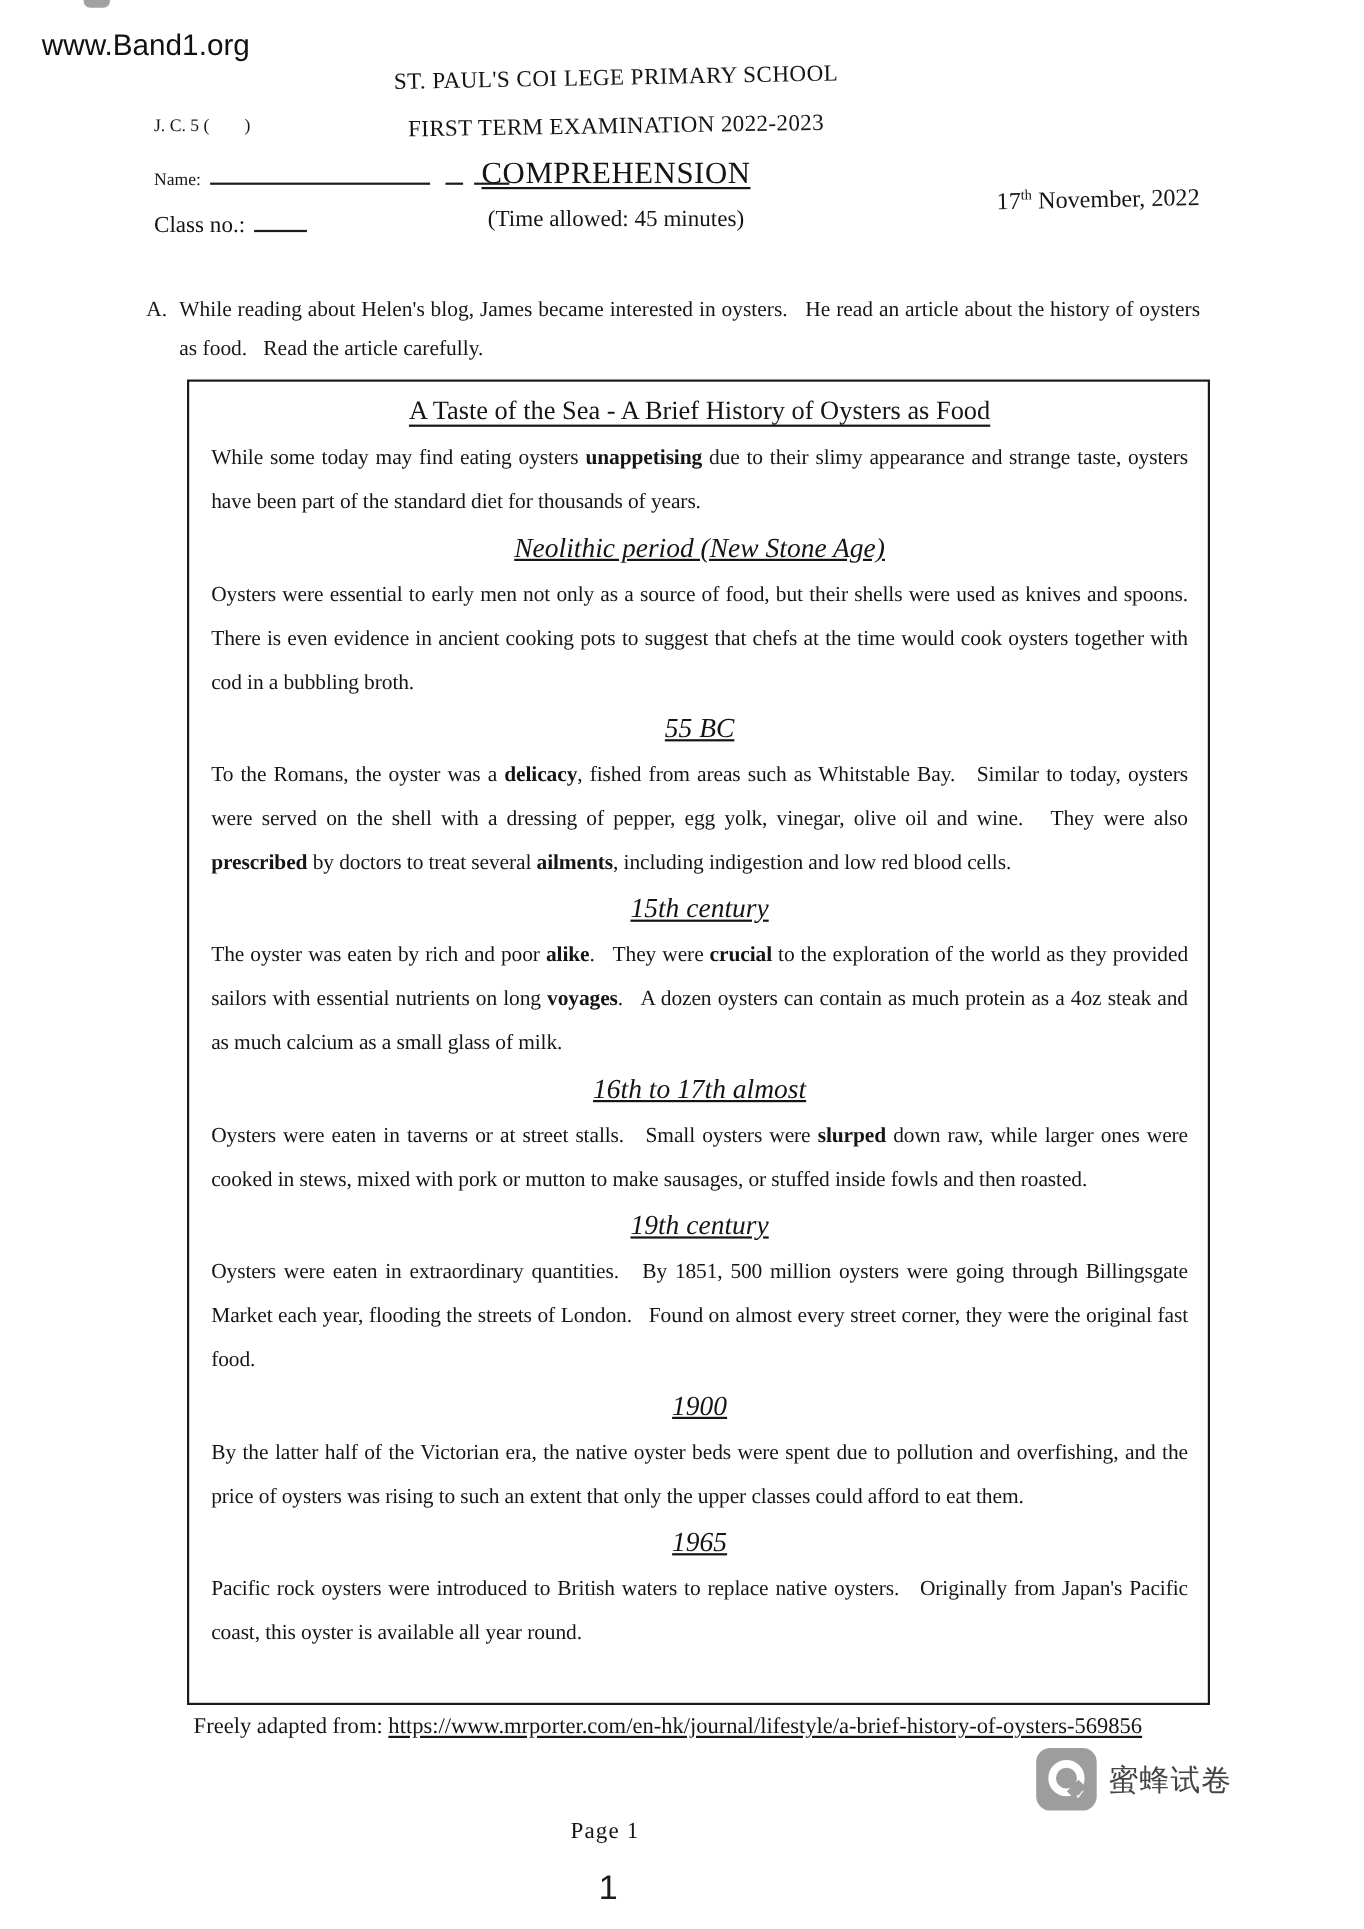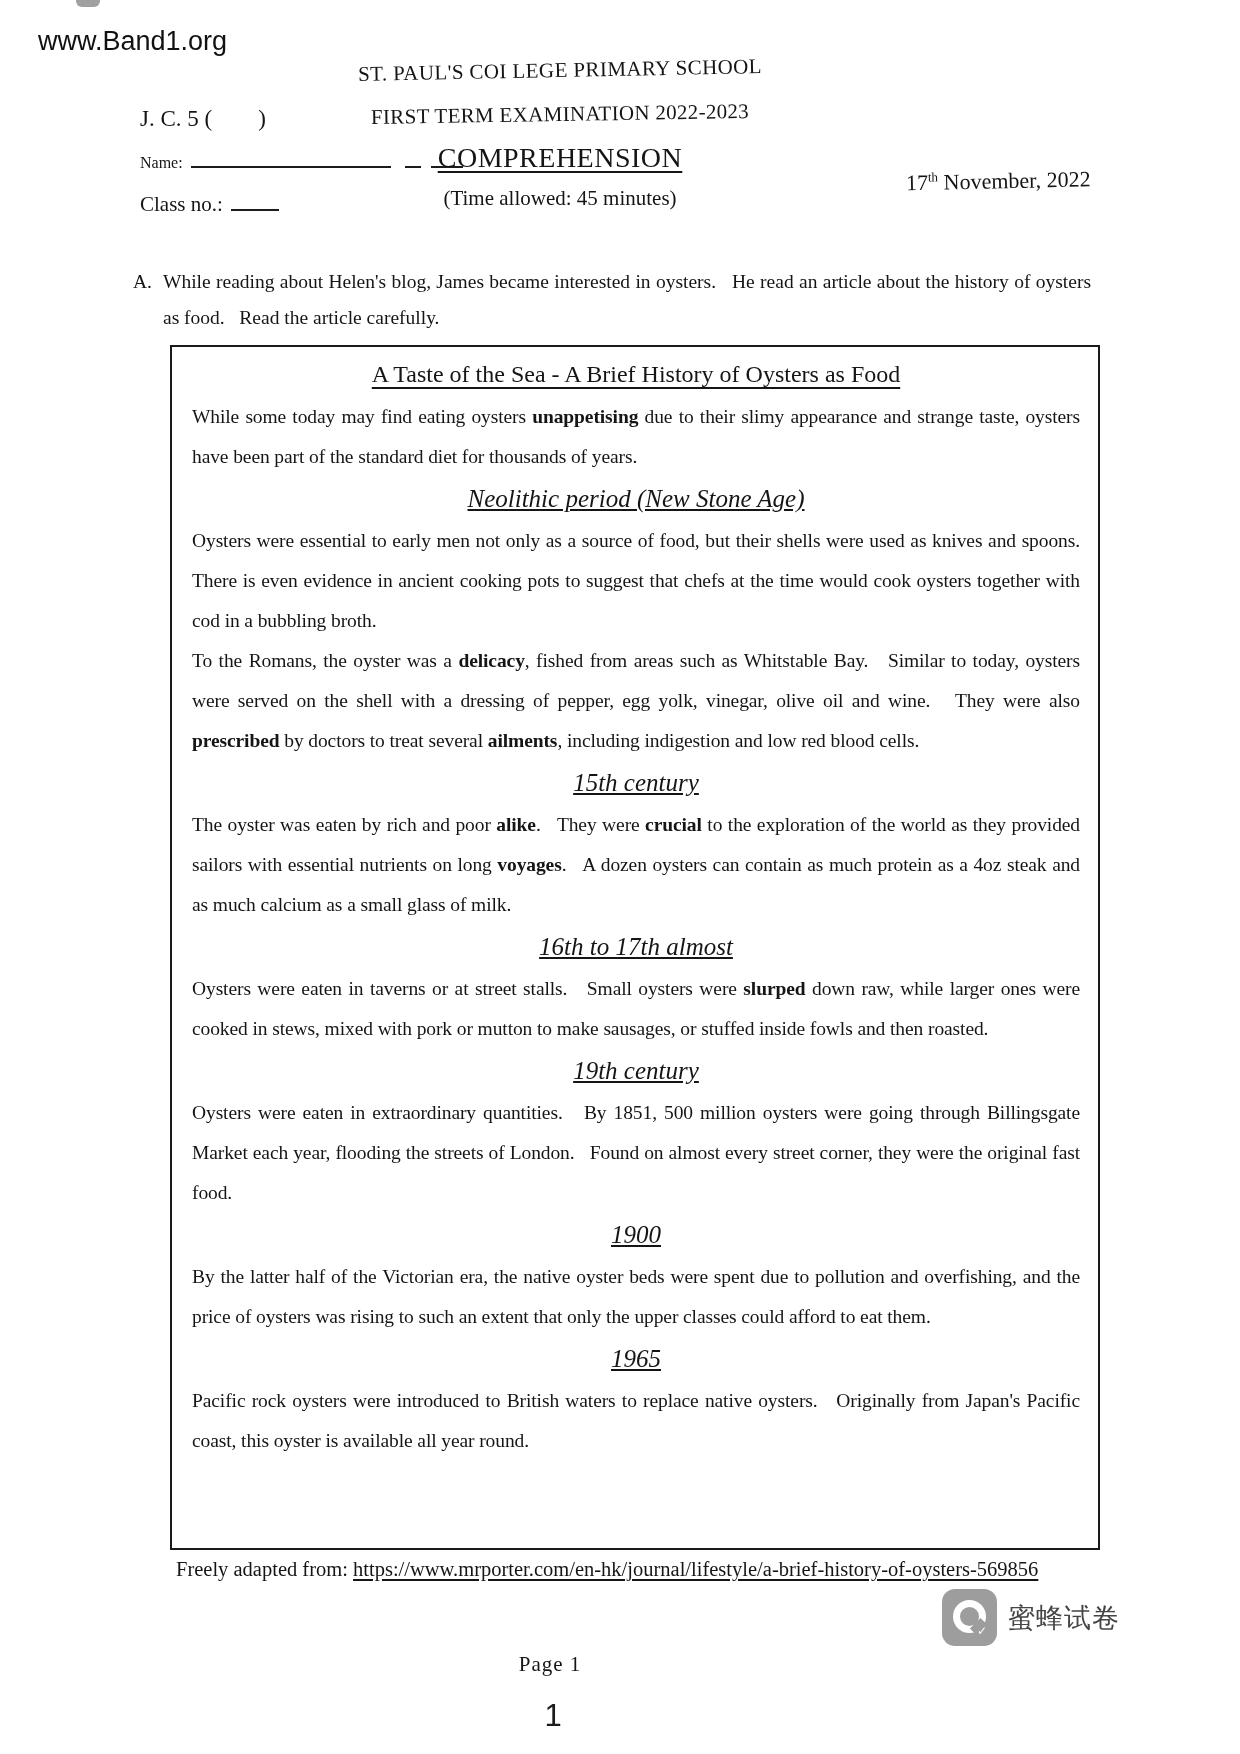--- a/index.html
+++ b/index.html
@@ -19,21 +19,21 @@
   .watermark{
     position:absolute;left:38px;top:26px;
     font-family:"Liberation Sans", sans-serif;
     font-size:27px;color:#111;
   }
   .center-band{position:absolute;left:0;width:1120px;text-align:center;}
   .school{top:58px;font-size:21px;letter-spacing:.4px;transform:rotate(-1.1deg);}
   .examline{top:102px;font-size:21px;letter-spacing:.3px;transform:rotate(-0.9deg);}
   .subject{top:142px;font-size:28px;letter-spacing:.5px;text-decoration:underline;text-underline-offset:4px;}
   .timeline{top:186px;font-size:21px;}
-  .classline{position:absolute;left:140px;top:106px;font-size:23px;white-space:pre;}
+  .classline{position:absolute;left:140px;top:106px;font-size:16px;white-space:pre;}
   .namerow{position:absolute;left:140px;top:148px;font-size:16px;}
   .classnorow{position:absolute;left:140px;top:191px;font-size:21px;text-align:right;}
   .fill-line{display:inline-block;border-bottom:2.5px solid #1c1c1c;height:18px;vertical-align:baseline;margin-left:8px;}
   .w200{width:200px;}
   .w14{width:16px;margin-left:14px;}
   .w30{width:32px;margin-left:10px;}
   .w48{width:48px;}
   .date{position:absolute;left:906px;top:168px;font-size:22px;transform:rotate(-1.2deg);white-space:nowrap;}
   .date sup{font-size:13px;}
 
@@ -118,20 +118,21 @@
     <div class="atext">While reading about Helen's blog, James became interested in oysters.   He read an article about the history of oysters as food.   Read the article carefully.</div>
   </div>
 
   <div class="article-box">
     <div class="art-title">A Taste of the Sea - A Brief History of Oysters as Food</div>
     <p class="art-p">While some today may find eating oysters <b>unappetising</b> due to their slimy appearance and strange taste, oysters have been part of the standard diet for thousands of years.</p>
 
     <div class="art-h">Neolithic period (New Stone Age)</div>
     <p class="art-p">Oysters were essential to early men not only as a source of food, but their shells were used as knives and spoons.   There is even evidence in ancient cooking pots to suggest that chefs at the time would cook oysters together with cod in a bubbling broth.</p>
 
+    <div class="art-h">55 BC</div>
     <p class="art-p">To the Romans, the oyster was a <b>delicacy</b>, fished from areas such as Whitstable Bay.   Similar to today, oysters were served on the shell with a dressing of pepper, egg yolk, vinegar, olive oil and wine.   They were also <b>prescribed</b> by doctors to treat several <b>ailments</b>, including indigestion and low red blood cells.</p>
 
     <div class="art-h">15th century</div>
     <p class="art-p">The oyster was eaten by rich and poor <b>alike</b>.   They were <b>crucial</b> to the exploration of the world as they provided sailors with essential nutrients on long <b>voyages</b>.   A dozen oysters can contain as much protein as a 4oz steak and as much calcium as a small glass of milk.</p>
 
     <div class="art-h">16th to 17th almost</div>
     <p class="art-p">Oysters were eaten in taverns or at street stalls.   Small oysters were <b>slurped</b> down raw, while larger ones were cooked in stews, mixed with pork or mutton to make sausages, or stuffed inside fowls and then roasted.</p>
 
     <div class="art-h">19th century</div>
     <p class="art-p">Oysters were eaten in extraordinary quantities.   By 1851, 500 million oysters were going through Billingsgate Market each year, flooding the streets of London.   Found on almost every street corner, they were the original fast food.</p>

